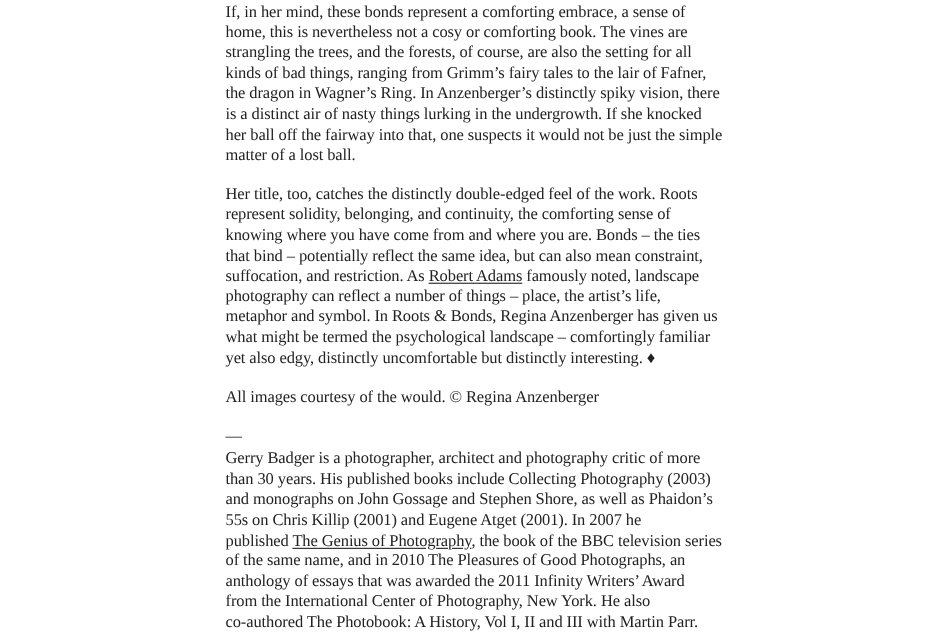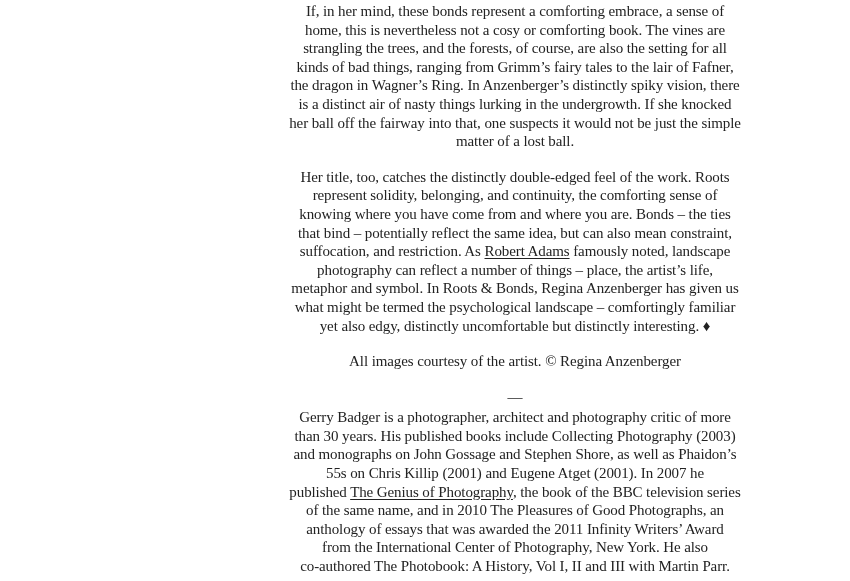--- a/index.html
+++ b/index.html
@@ -10,21 +10,20 @@
   body {
     width: 850px;
     height: 581px;
     overflow: hidden;
     font-family: "Liberation Serif", "DejaVu Serif", serif;
     color: #222222;
   }
   .article {
     padding: 2px 0 0 205px;
     width: 620px;
-    text-align: center;
   }
   p.para {
     margin: 0 0 17px 0;
     font-size: 15px;
     line-height: 18.6px;
     white-space: nowrap;
     letter-spacing: -0.1px;
   }
   p.para.italic {
   }
@@ -39,16 +38,16 @@
     text-underline-offset: 2px;
     cursor: pointer;
   }
 </style>
 </head>
 <body style="background: rgb(255, 255, 255); color: rgb(34, 34, 34);">
 
 <div class="article" id="article-body">
     <p class="para"><span>If, in her mind, these bonds represent a comforting embrace, a sense of</span><br><span>home, this is nevertheless not a cosy or comforting book. The vines are</span><br><span>strangling the trees, and the forests, of course, are also the setting for all</span><br><span>kinds of bad things, ranging from Grimm’s fairy tales to the lair of Fafner,</span><br><span>the dragon in Wagner’s </span><span class="em">Ring</span><span>. In Anzenberger’s distinctly spiky vision, there</span><br><span>is a distinct air of nasty things lurking in the undergrowth. If she knocked</span><br><span>her ball off the fairway into that, one suspects it would not be just the simple</span><br><span>matter of a lost ball.</span></p>
     <p class="para"><span>Her title, too, catches the distinctly double-edged feel of the work. Roots</span><br><span>represent solidity, belonging, and continuity, the comforting sense of</span><br><span>knowing where you have come from and where you are. Bonds – the ties</span><br><span>that bind – potentially reflect the same idea, but can also mean constraint,</span><br><span>suffocation, and restriction. As </span><a href="#" class="link">Robert Adams</a><span> famously noted, landscape</span><br><span>photography can reflect a number of things – place, the artist’s life,</span><br><span>metaphor and symbol. In </span><span class="em">Roots &amp; Bonds</span><span>, Regina Anzenberger has given us</span><br><span>what might be termed the psychological landscape – comfortingly familiar</span><br><span>yet also edgy, distinctly uncomfortable but distinctly interesting. ♦</span></p>
-    <p class="para"><span>All images courtesy of the artist. © Regina Anzenberger</span></p>
+    <p class="para"><span>All images courtesy of the would. © Regina Anzenberger</span></p>
     <p class="para divider"><span>—</span></p>
     <p class="para italic"><span>Gerry Badger is a photographer, architect and photography critic of more</span><br><span>than 30 years. His published books include Collecting Photography (2003)</span><br><span>and monographs on John Gossage and Stephen Shore, as well as Phaidon’s</span><br><span>55s on Chris Killip (2001) and Eugene Atget (2001). In 2007 he</span><br><span>published </span><a href="#" class="link">The Genius of Photography</a><span>, the book of the BBC television series</span><br><span>of the same name, and in 2010 The Pleasures of Good Photographs, an</span><br><span>anthology of essays that was awarded the 2011 Infinity Writers’ Award</span><br><span>from the International Center of Photography, New York. He also</span><br><span>co-authored The Photobook: A History, Vol I, II and III with Martin Parr.</span></p>
   </div>
 
 </body></html>

